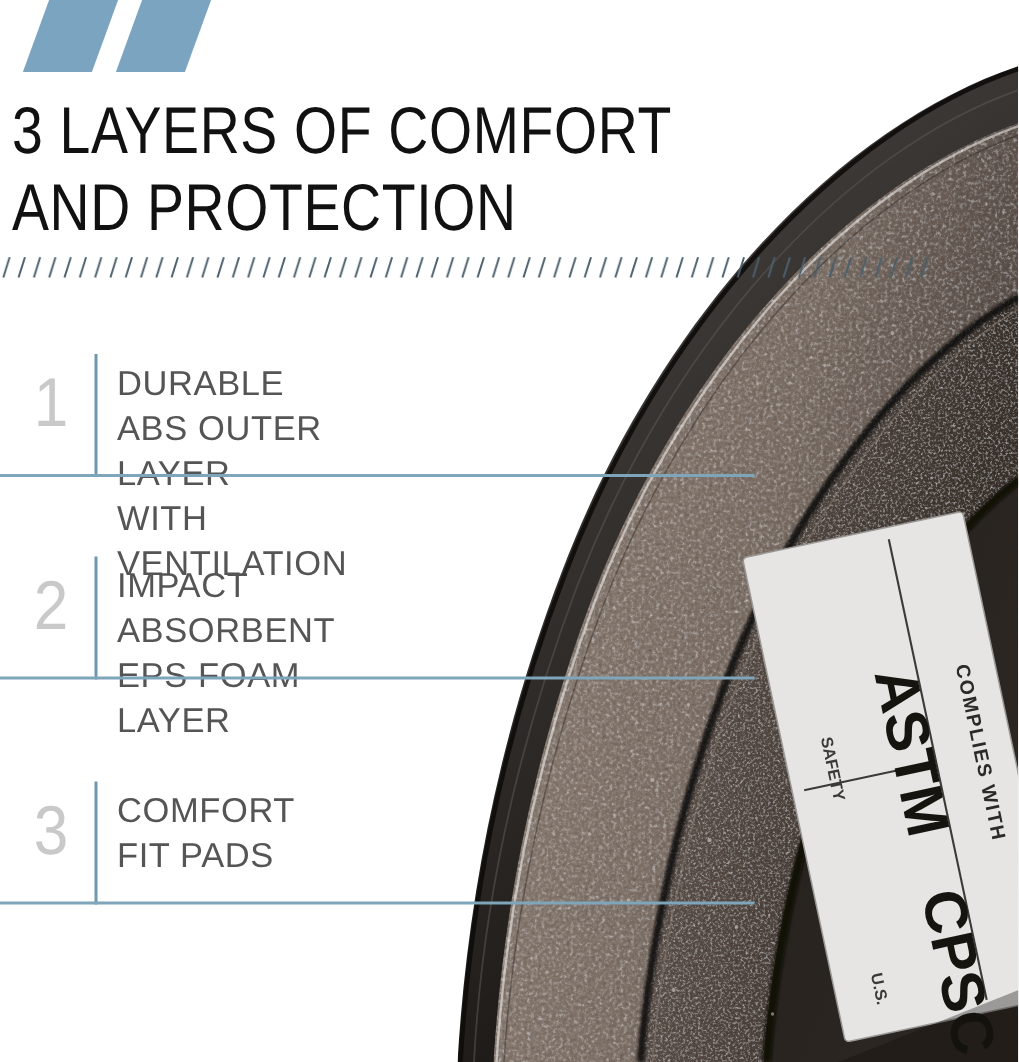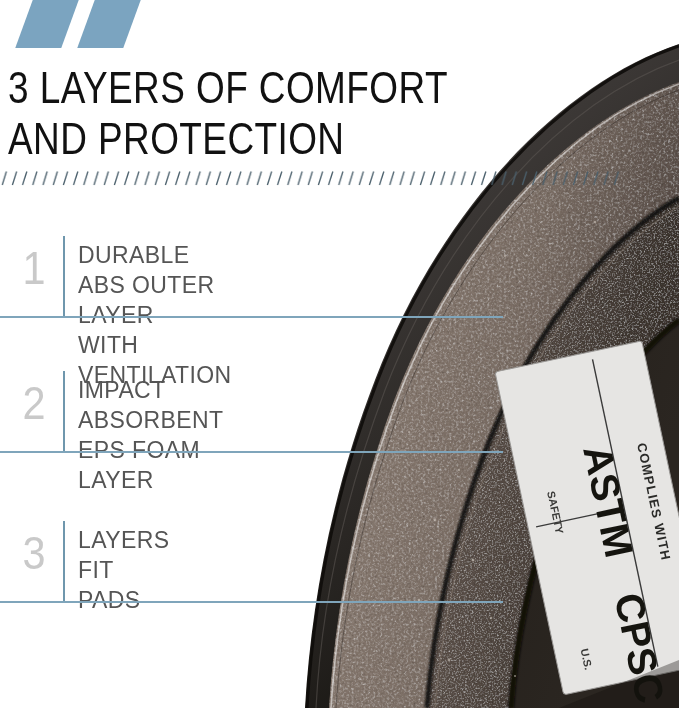--- a/index.html
+++ b/index.html
@@ -303,18 +303,18 @@
     <div class="item-number">2</div>
     <div class="item-rule-v"></div>
     <div class="item-text">IMPACT ABSORBENT
 EPS FOAM LAYER</div>
   </div>
   <div class="rule-h rule-2"></div>
 
   <div class="item item-3">
     <div class="item-number">3</div>
     <div class="item-rule-v"></div>
-    <div class="item-text">LAYERS
+    <div class="item-text">COMFORT
 FIT PADS</div>
   </div>
   <div class="rule-h rule-3"></div>
 
 </div>
 
 </body></html>

